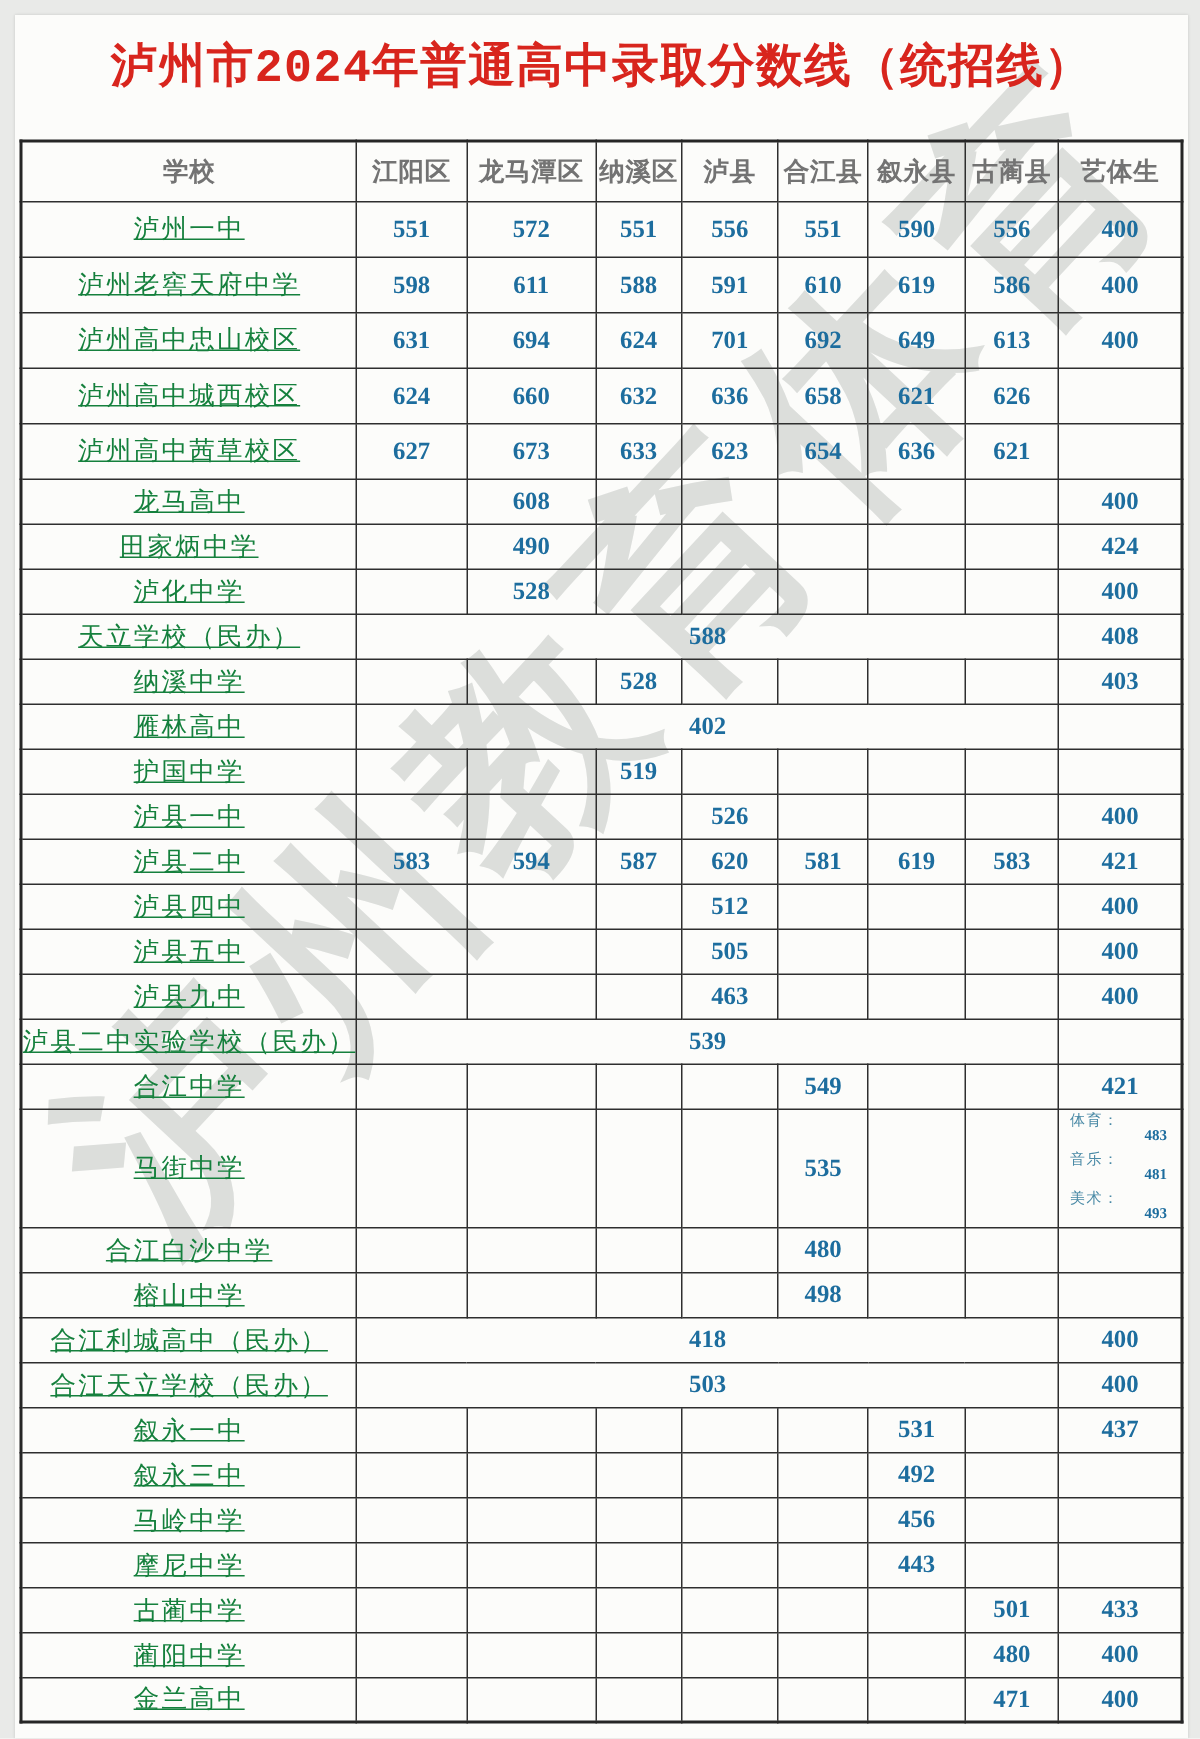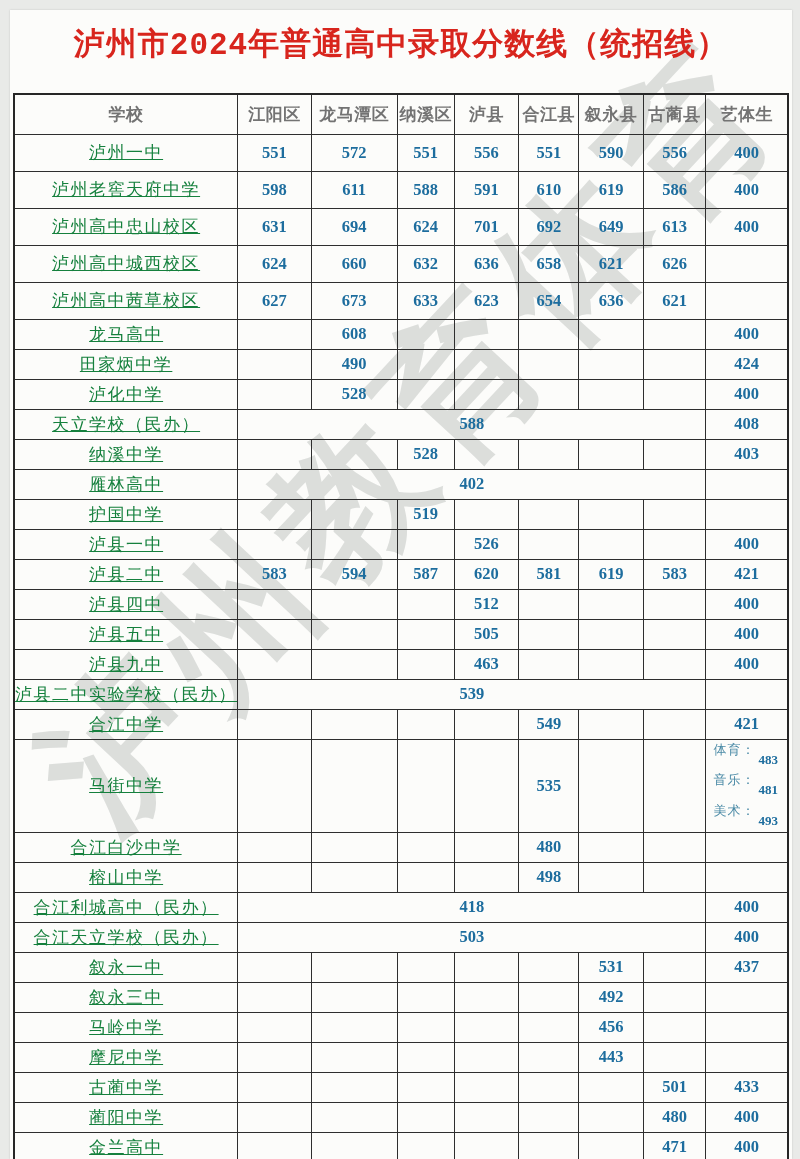--- a/index.html
+++ b/index.html
@@ -79,21 +79,21 @@
   td.val{
     font-size:16.5px;
     font-weight:700;
     color:#1d6d9e;
   }
   td.art-multi{padding:3px 0;}
   .art-line{
     display:flex;
     justify-content:space-between;
     padding:0 9px 0 7px;
-    font-size:13px;
+    font-size:10px;
     line-height:1.6;
     text-align:right;
   }
   .art-line .lbl{color:#4a8aa6;font-weight:400;letter-spacing:1px;}
   .art-line .num{color:#1d6d9e;font-weight:700;margin-top:10px;}
 </style>
 </head>
 <body>
 
 <div class="card">

